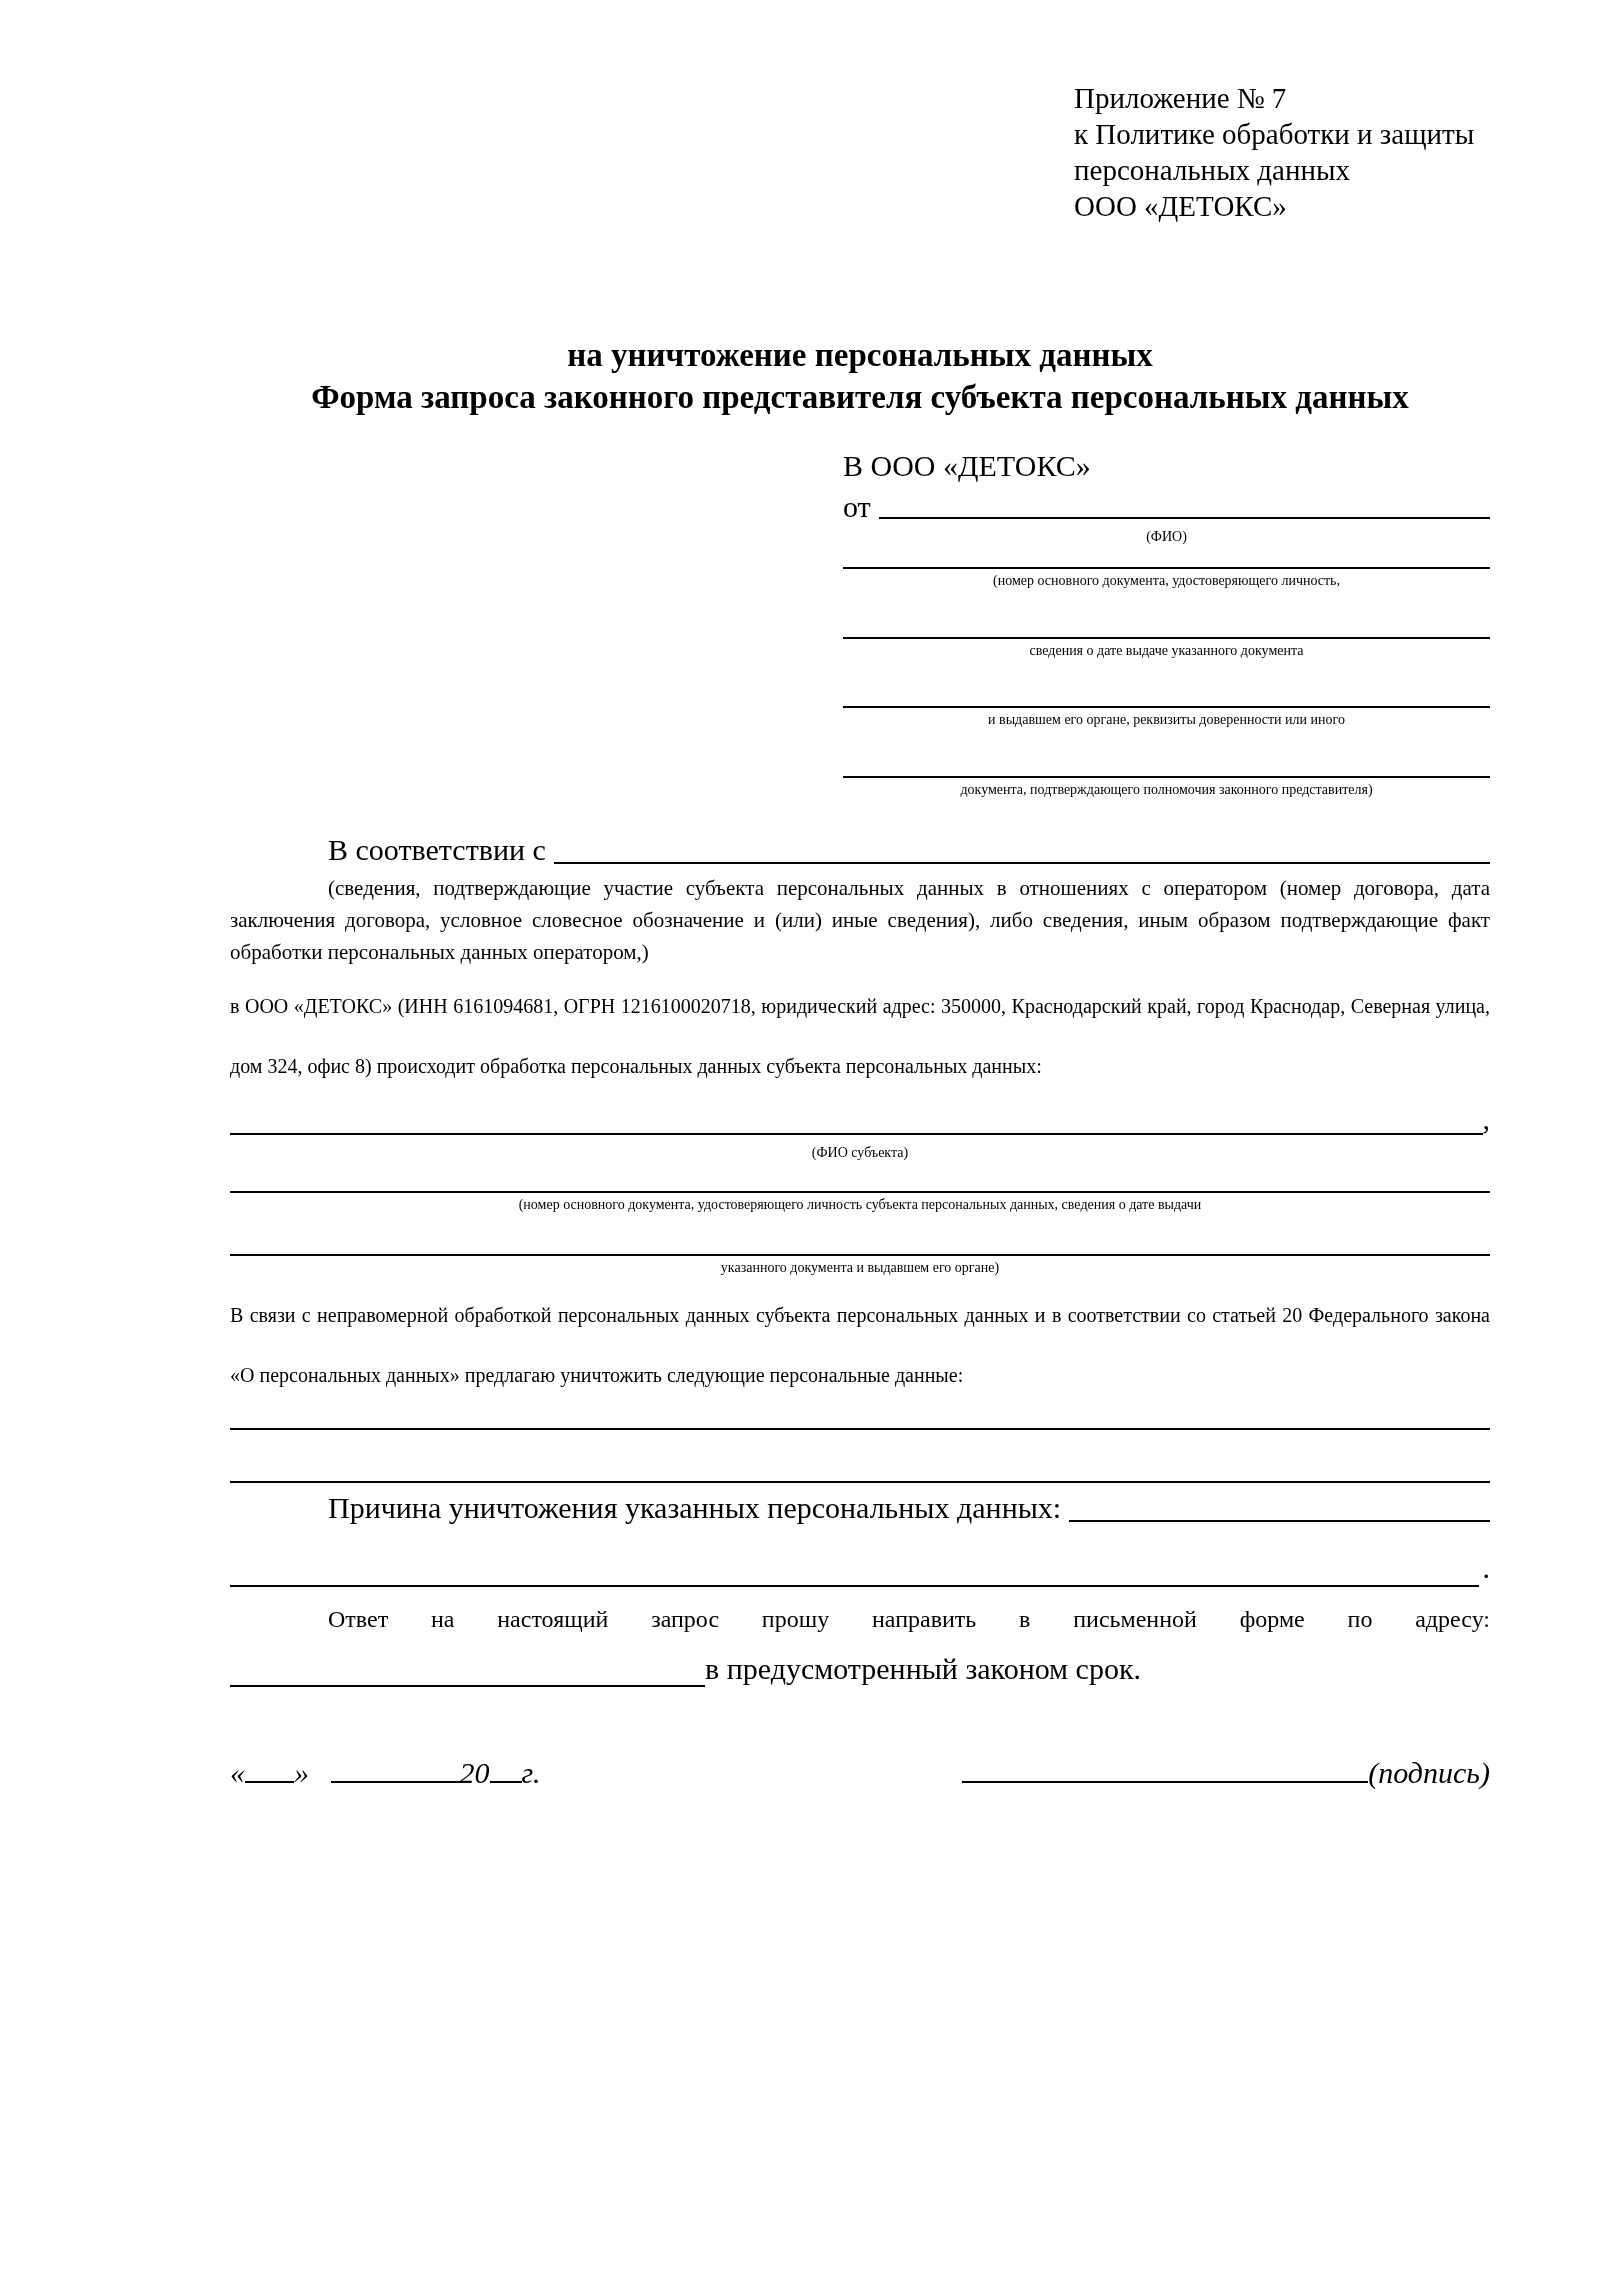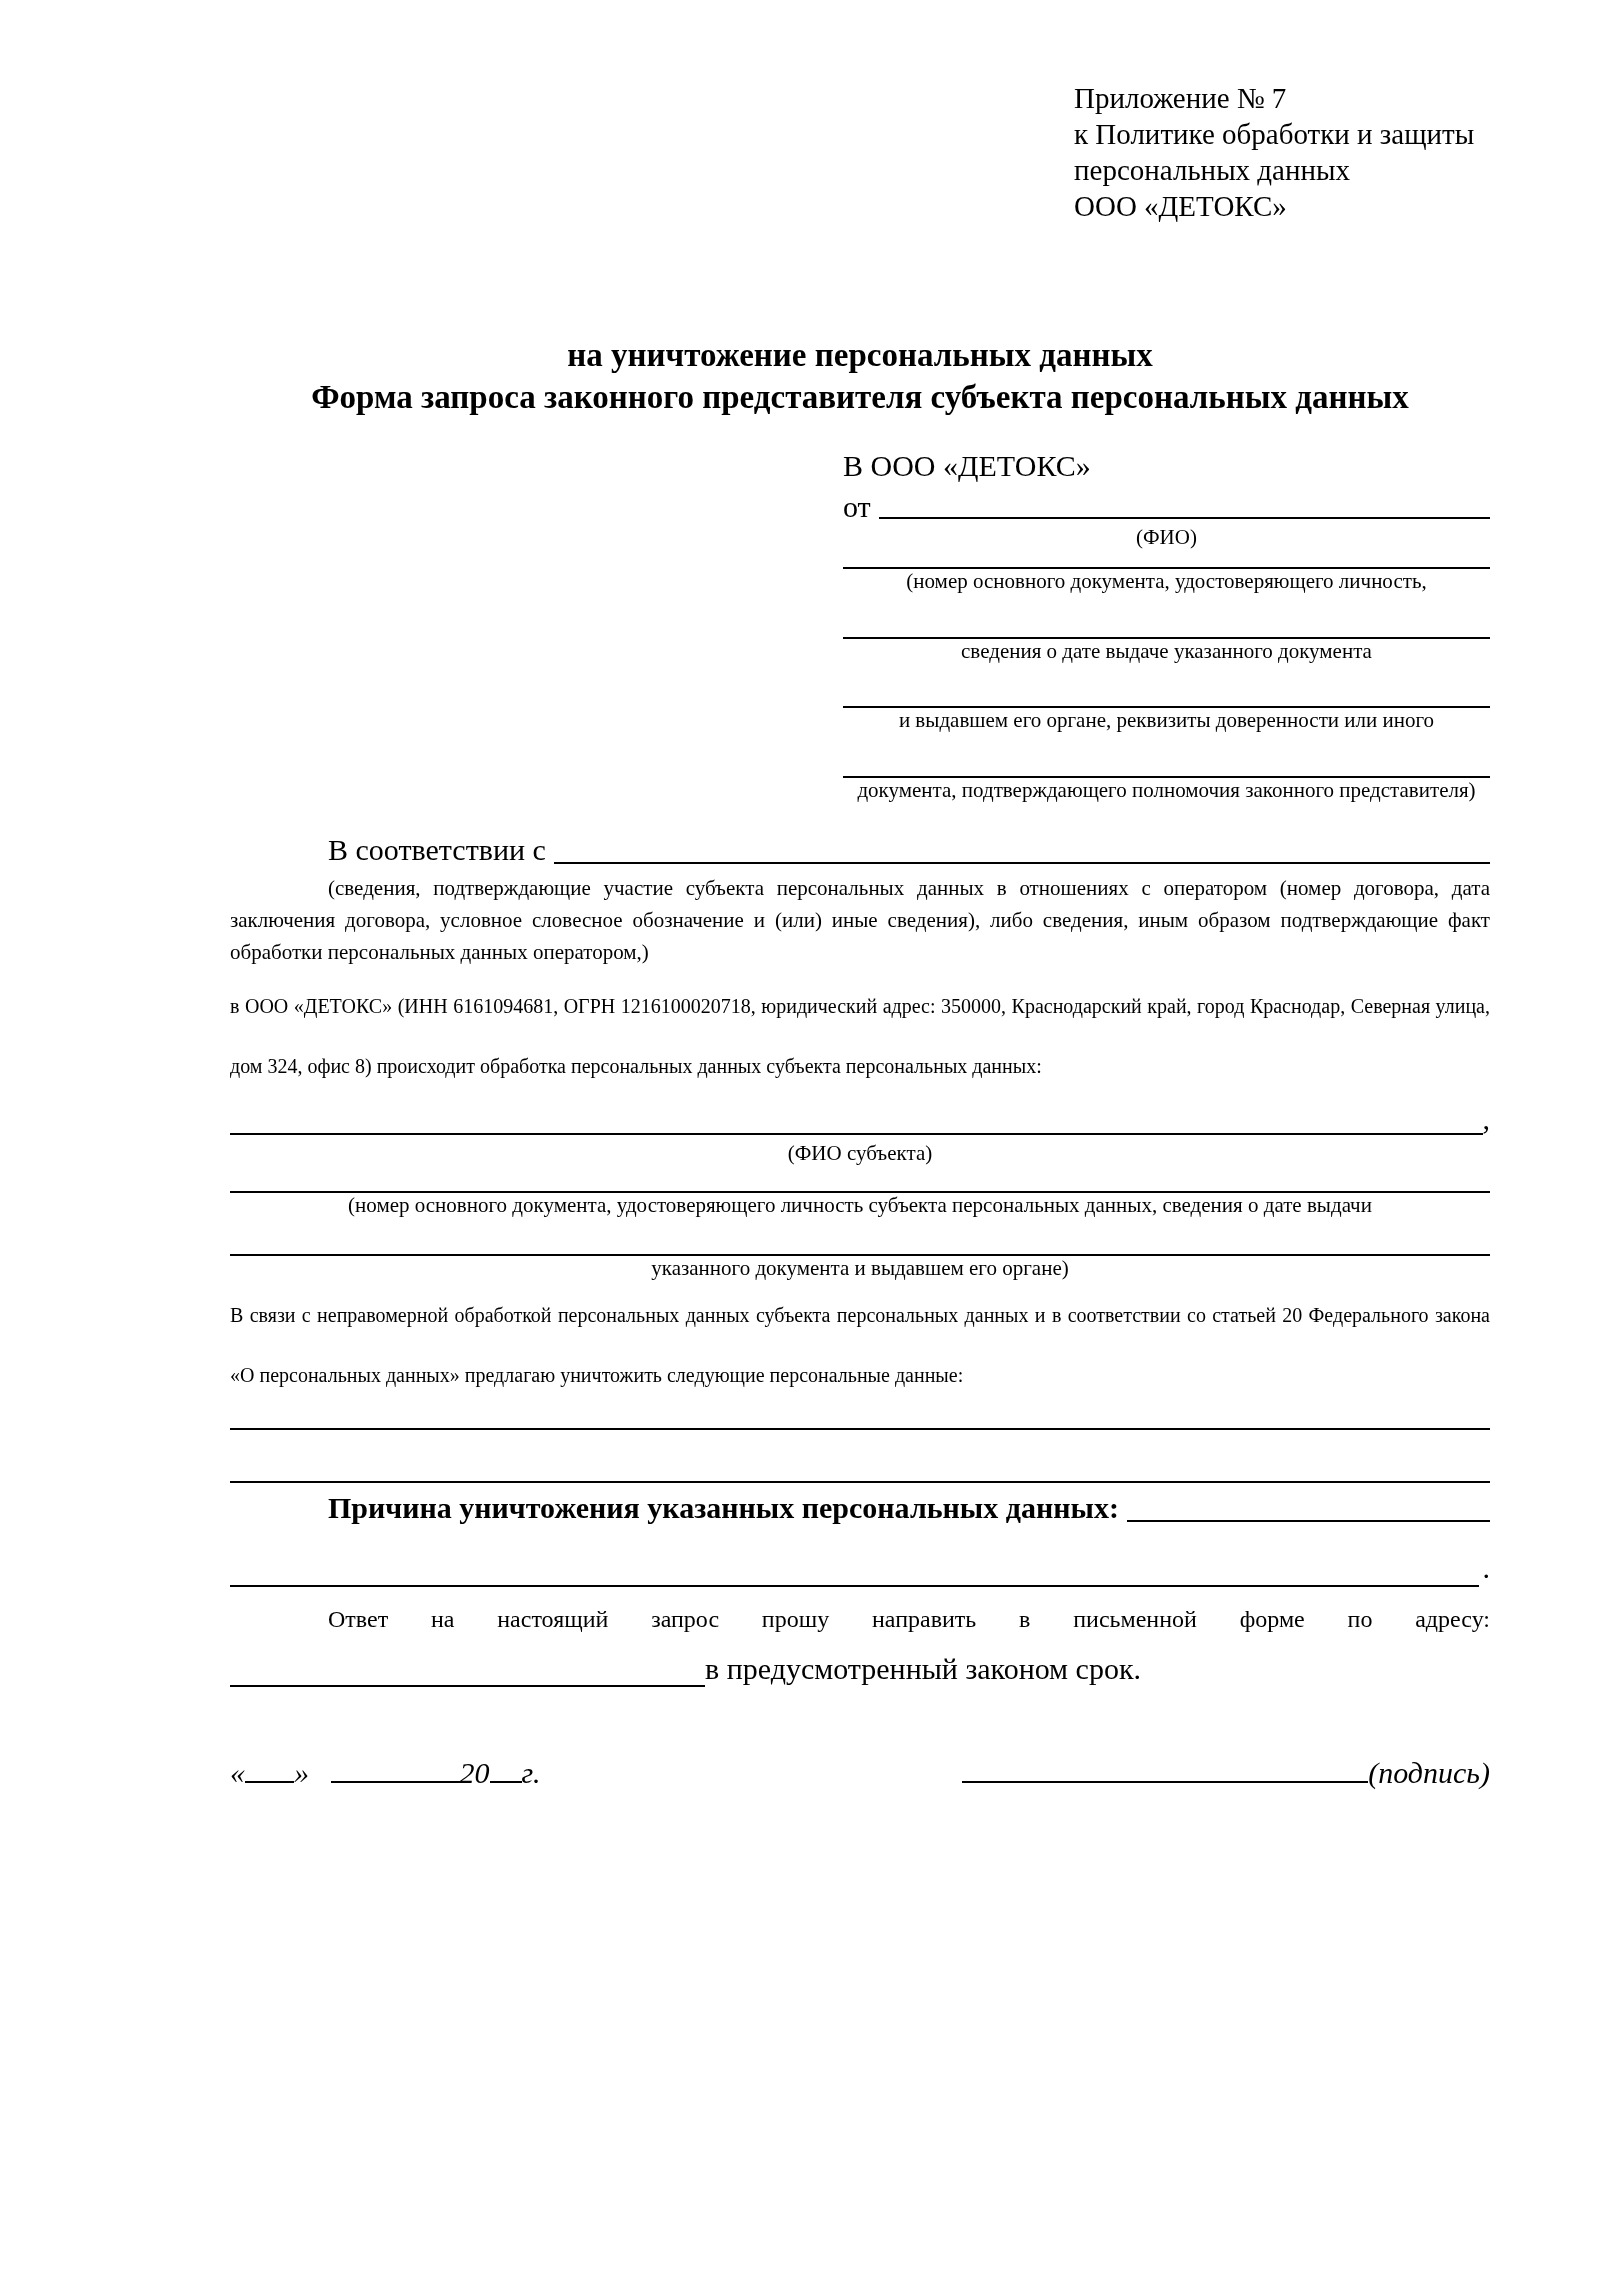--- a/index.html
+++ b/index.html
@@ -17,41 +17,41 @@
   
   .appendix { width:416px; margin-left:auto; font-size:29px; line-height:36px; }
   
   .title { margin-top:110px; text-align:center; font-weight:bold; font-size:33px; line-height:42px; }
   
   .addressee { margin-left:613px; width:647px; margin-top:29px; font-size:30px; }
   .addressee .to { line-height:37px; }
   .from-row { display:flex; align-items:flex-end; height:39px; margin-top:2px; }
   .from-row .lbl { line-height:37px; }
   .fill-line { flex:1 1 auto; border-bottom:2.9px solid #000; margin:0 0 5.9px 7.8px; }
-  .cap { font-size:21px; line-height:24.5px; text-align:center; }
+  .cap { font-size:14px; line-height:24.5px; text-align:center; }
   .blank-rule { border-bottom:2.9px solid #000; height:0; }
   .addr-rule-1 { margin-top:17.6px; }
   .addr-rule { margin-top:43px; }
   
   .row { display:flex; }
   .accordance { margin-top:29px; height:39px; font-size:30px; }
   .accordance .lead { margin-left:98px; line-height:37px; white-space:nowrap; }
   .smallnote { margin-top:2px; font-size:21px; line-height:32px; text-align:justify; text-indent:98px; }
   .para { font-size:20px; line-height:60px; text-align:justify; }
   .op-para { margin-top:7.8px; }
   .comma-row { margin-top:7.8px; height:37px; font-size:30px; }
   .comma-row .fill-line { margin-left:0; }
   .tail-ch { line-height:29px; }
   .rule-full { border-bottom:2.9px solid #000; height:0; }
   .r1 { margin-top:25.5px; }
   .r2 { margin-top:37px; }
   .destr { margin-top:3.9px; }
   .blank1 { margin-top:23.5px; }
   .blank2 { margin-top:51px; }
-  .reason-row { margin-top:5.9px; height:39px; font-size:30px;font-weight:bold; }
+  .reason-row { margin-top:5.9px; height:39px; font-size:30px; }
   .reason-row .lbl { margin-left:98px; line-height:37px; white-space:nowrap; }
   .period-row { margin-top:25.5px; height:39px; font-size:30px; }
   .period-row .fill-line { margin-left:0; margin-right:3.9px; }
   .reply-line { margin-top:3.9px; font-size:24px; line-height:46px; text-align:justify; text-align-last:justify; text-indent:98px; }
   .reply-tail-row { margin-top:3.9px; height:47px; font-size:30px; }
   .reply-tail-row .lead-line { width:475px; border-bottom:2.9px solid #000; margin-bottom:5.9px; }
   .reply-tail-row .txt { line-height:45px; }
   
   .footer { margin-top:63px; display:flex; justify-content:space-between; align-items:flex-start; font-size:30px;font-style:italic; }
   .ul { display:inline-block; border-bottom:2.9px solid #000; }

